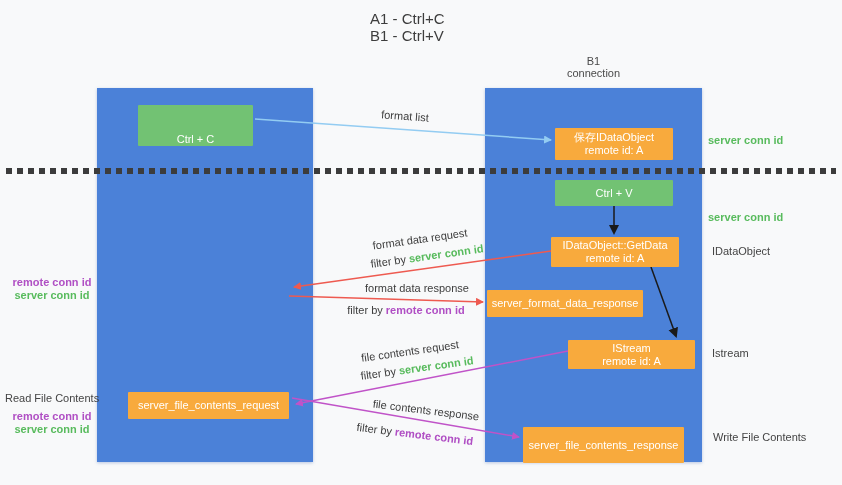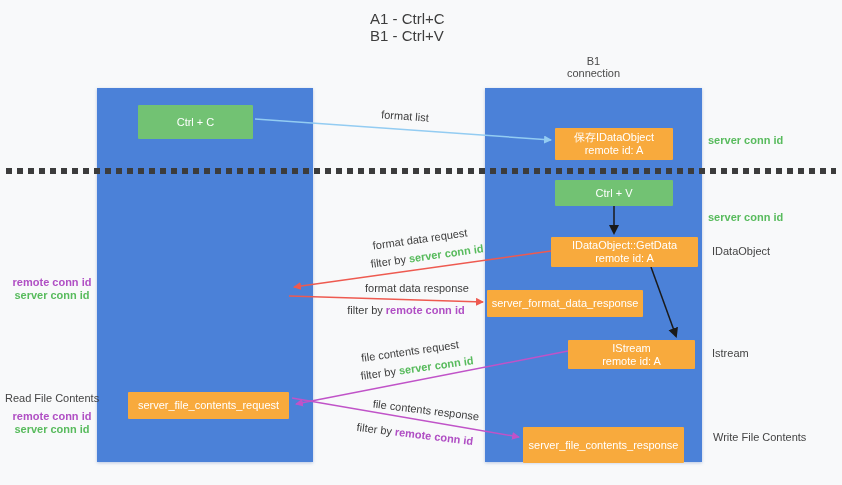--- a/index.html
+++ b/index.html
@@ -100,32 +100,32 @@
     </defs>
     <line x1="255" y1="119" x2="551" y2="140" stroke="#93ccf2" stroke-width="1.5" marker-end="url(#m-blue)"></line>
     <line x1="614" y1="206" x2="614" y2="233" stroke="#1a1a1a" stroke-width="1.5" marker-end="url(#m-black)"></line>
     <line x1="551" y1="251" x2="294" y2="287" stroke="#ee5a50" stroke-width="1.5" marker-end="url(#m-red)"></line>
     <line x1="289" y1="296" x2="483" y2="302" stroke="#ee5a50" stroke-width="1.5" marker-end="url(#m-red)"></line>
     <line x1="651" y1="267" x2="676" y2="336" stroke="#1a1a1a" stroke-width="1.5" marker-end="url(#m-black)"></line>
     <line x1="568" y1="351" x2="296" y2="404" stroke="#c053c8" stroke-width="1.5" marker-end="url(#m-purple)"></line>
     <line x1="292" y1="398" x2="519" y2="437" stroke="#c053c8" stroke-width="1.5" marker-end="url(#m-purple)"></line>
   </svg>
 
-  <div class="node green-node" style="left:138px; top:105px; width:115px; height:34px;">
+  <div class="node green-node" style="left:138px; top:105px; width:115px; height:41px;justify-content:flex-end;">
     <div>Ctrl + C</div>
   </div>
   <div class="node orange-node" style="left:555px; top:128px; width:118px; height:32px;">
     <div>保存IDataObject</div>
     <div>remote id: A</div>
   </div>
 
   <div class="node green-node" style="left:555px; top:180px; width:118px; height:26px;">
     <div>Ctrl + V</div>
   </div>
-  <div class="node orange-node" style="left:551px; top:237px; width:147px; height:30px;">
+  <div class="node orange-node" style="left:551px; top:237px; width:128px; height:30px;">
     <div>IDataObject::GetData</div>
     <div>remote id: A</div>
   </div>
   <div class="node orange-node" style="left:487px; top:290px; width:156px; height:27px;">
     <div>server_format_data_response</div>
   </div>
   <div class="node orange-node" style="left:568px; top:340px; width:127px; height:29px;">
     <div>IStream</div>
     <div>remote id: A</div>
   </div>

